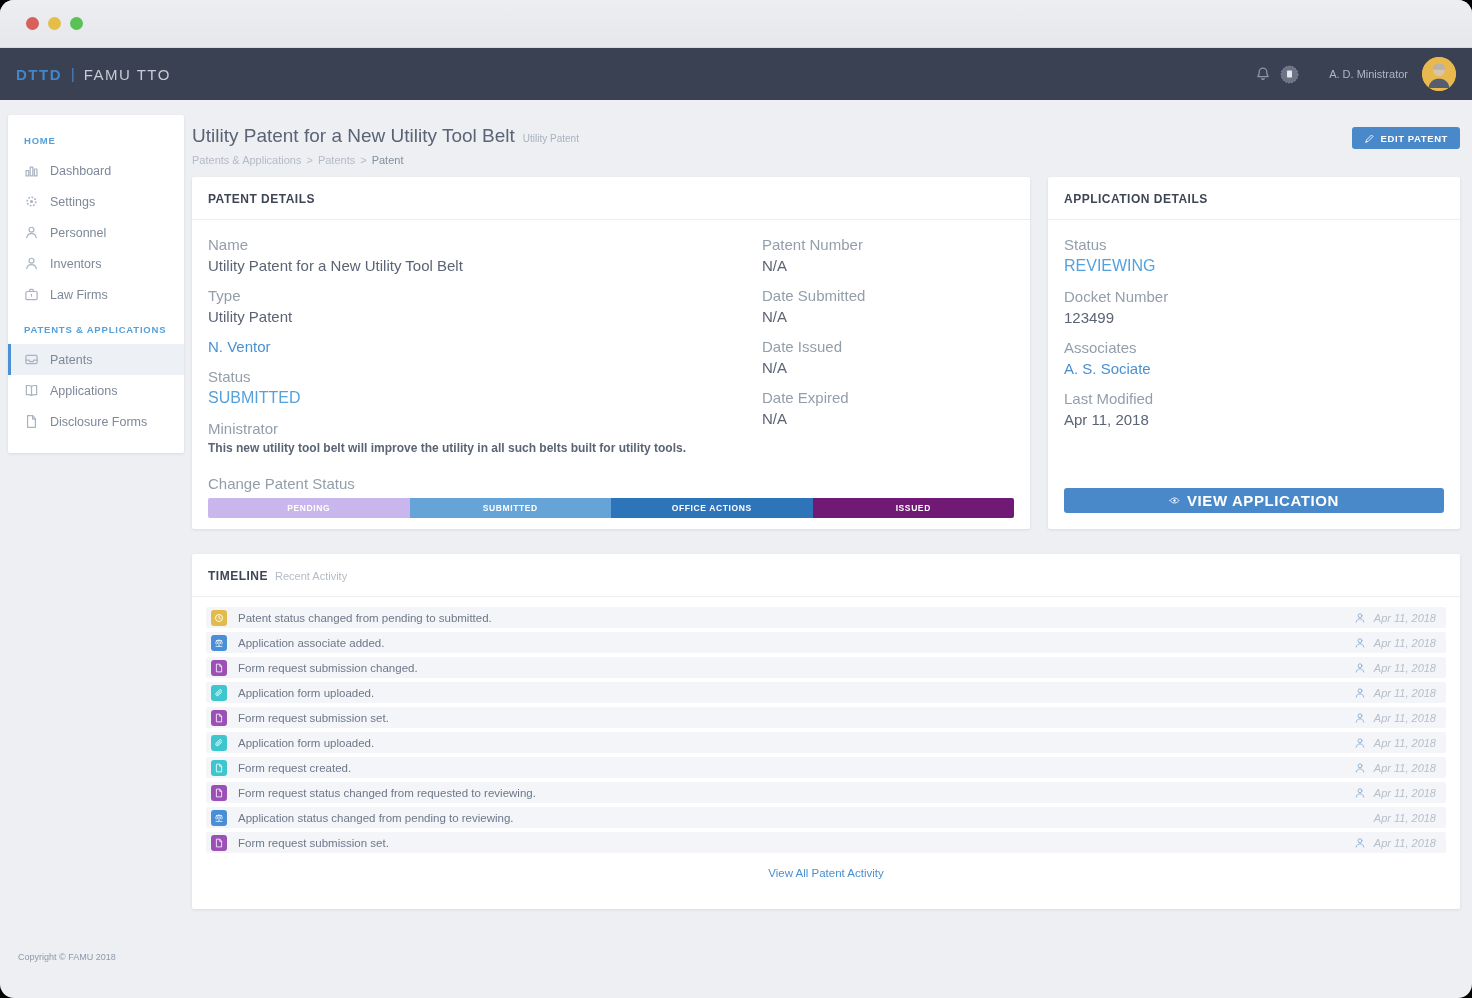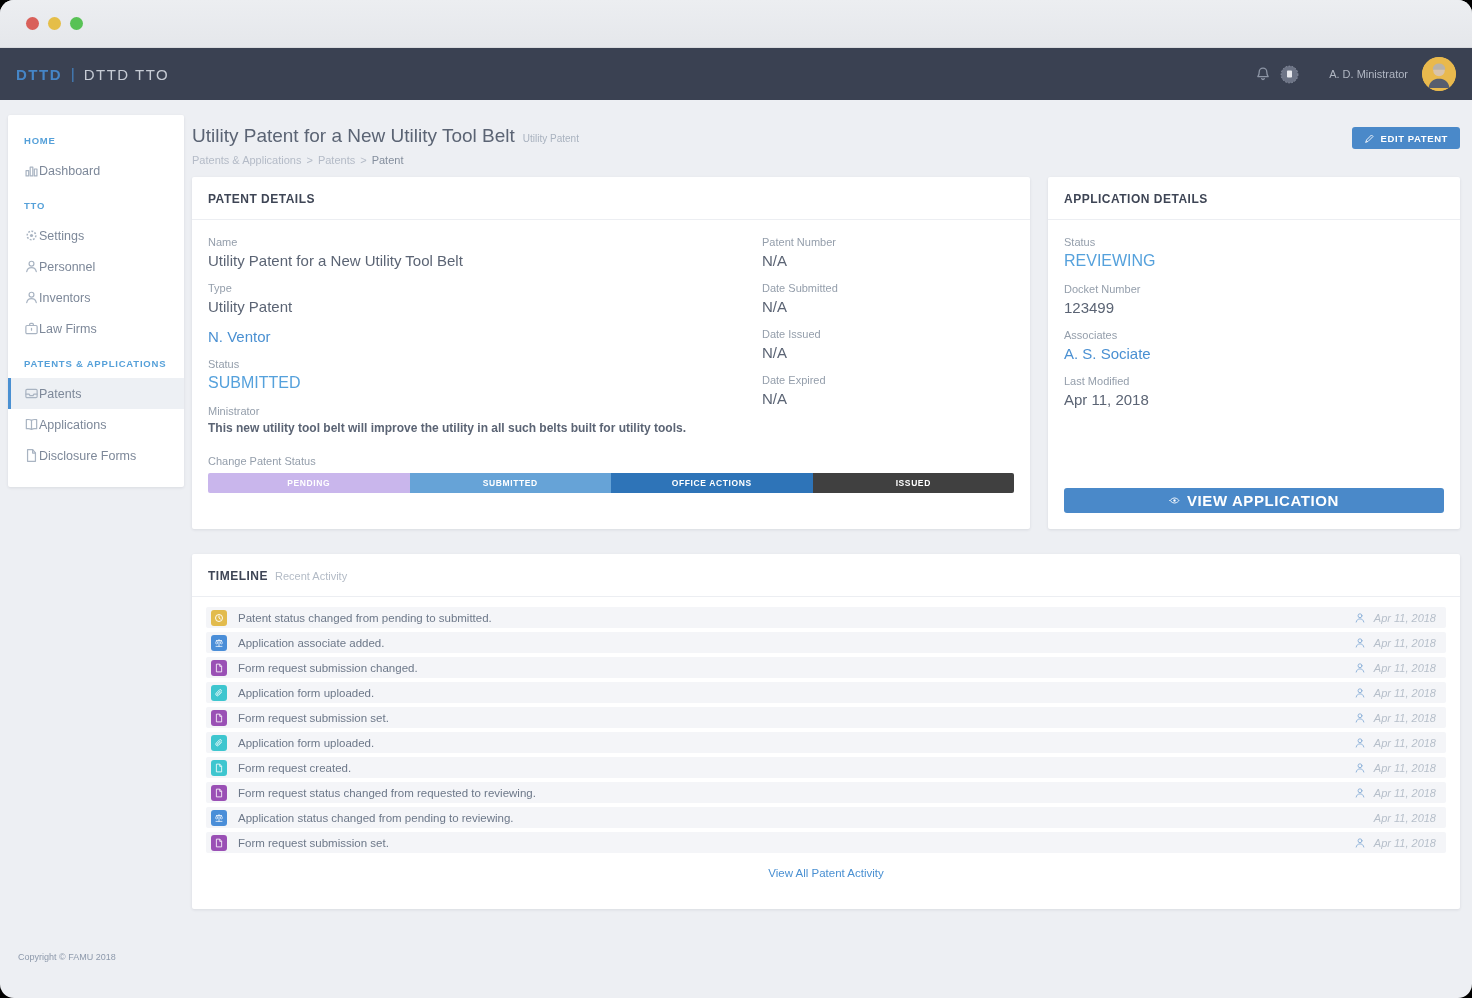--- a/index.html
+++ b/index.html
@@ -21,21 +21,21 @@
   .user-name { font-size:11px; color:#b0b6c2; margin:0 14px 0 30px; cursor:pointer; }
   .avatar { width:34px; height:34px; border-radius:50%; background:#e9b94d; overflow:hidden; cursor:pointer; }
   .icon svg { display:block; width:100%; height:100%; }
 
   
   .content { position:relative; height:898px; }
 
   
   .sidebar { position:absolute; left:8px; top:15px; width:176px; background:#fff; border-radius:2px; box-shadow:0 1px 3px rgba(40,50,70,.10); padding:6px 0 16px; }
   .sb-label { font-size:9.5px; font-weight:bold; letter-spacing:.8px; color:#55a0d9; padding:14px 16px 9px; }
-  .sb-item { display:flex; align-items:center; height:31px; padding-left:16px; cursor:pointer; color:#a9b4c2; }
+  .sb-item { display:flex; align-items:center; gap:11px; height:31px; padding-left:16px; cursor:pointer; color:#a9b4c2; }
   .sb-item.active { background:#edf0f4; box-shadow:inset 3px 0 0 #4a90d2; }
   .sb-icon { width:15px; height:15px; flex:none; }
   .sb-text { font-size:12.5px; color:#7d8899; }
 
   
   .main { position:absolute; left:192px; top:0; width:1268px; }
   .page-head { position:relative; margin-top:25px; }
   .title-row { display:flex; align-items:baseline; }
   .page-title { font-size:19px; color:#5b6474; }
   .page-tag { font-size:10px; color:#a9b2bf; margin-left:8px; }
@@ -45,21 +45,21 @@
   .crumb.last { color:#848e9d; cursor:default; }
   .edit-btn { position:absolute; right:0; top:2px; height:22px; background:#4a89c9; color:#fff; font-family:inherit; font-size:9.5px; font-weight:bold; letter-spacing:.6px; border:none; border-radius:3px; display:flex; align-items:center; gap:6px; padding:0 12px; cursor:pointer; }
   .btn-icon { width:11px; height:11px; }
 
   .cards-row { display:flex; gap:18px; margin-top:11px; height:352px; }
   .card { background:#fff; border-radius:2px; box-shadow:0 1px 3px rgba(40,50,70,.10); }
   .card-head { padding:15px 16px 13px; border-bottom:1px solid #eceef2; font-size:12px; font-weight:bold; letter-spacing:.5px; color:#3e4555; }
   .patent-card { width:838px; }
   .patent-body { padding:16px 16px 20px; display:grid; grid-template-columns:554px 1fr; align-content:start; }
   .f { margin-bottom:13px; }
-  .f-label { font-size:11px; color:#949eab; margin-bottom:4px; }
+  .f-label { font-size:15px; color:#949eab; margin-bottom:4px; }
   .f-value { font-size:15px; color:#5b6474; }
   .f-link { font-size:15px; color:#4a90d2; cursor:pointer; }
   .f-status { font-size:16px; color:#55a1dc; }
   .f-desc { font-size:12px; font-weight:bold; color:#5b6474; }
   .full { grid-column:1 / -1; }
   .change-status { margin-top:7px; }
   .status-bar { display:flex; height:20px; border-radius:2px; overflow:hidden; margin-top:6px; }
   .seg { flex:1; display:flex; align-items:center; justify-content:center; color:#fff; font-size:8.5px; font-weight:bold; letter-spacing:.6px; cursor:pointer; }
 
   .app-card { width:412px; display:flex; flex-direction:column; }
@@ -87,21 +87,21 @@
 
   <div class="chrome">
     <span class="tl-dot" style="background:#d9605a"></span>
     <span class="tl-dot" style="background:#e5be48"></span>
     <span class="tl-dot" style="background:#58c255"></span>
   </div>
 
   <div class="navbar">
     <span class="brand">DTTD</span>
     <span class="brand-sep">|</span>
-    <span class="brand2">DTTD TTO</span>
+    <span class="brand2">FAMU TTO</span>
     <div class="nav-right">
       <span class="icon nav-icon" id="nav-bell">
           <svg viewBox="0 0 16 16">
             <path d="M8 2.2a3.8 3.8 0 0 1 3.8 3.8c0 3 .8 4 1.4 4.6H2.8c.6-.6 1.4-1.6 1.4-4.6A3.8 3.8 0 0 1 8 2.2z" fill="none" stroke="currentColor" stroke-width="1.3" stroke-linecap="round" stroke-linejoin="round"></path>
             <path d="M6.7 12.6a1.4 1.4 0 0 0 2.6 0" fill="none" stroke="currentColor" stroke-width="1.3" stroke-linecap="round" stroke-linejoin="round"></path>
           </svg>
         </span>
       <span class="icon nav-badge" id="nav-badge">
           <svg viewBox="0 0 19 19">
             <circle cx="9.5" cy="9.5" r="8.4" fill="#6d7486"></circle>
@@ -128,21 +128,20 @@
         <div class="sb-item">
           <span class="icon sb-icon">
             <svg viewBox="0 0 16 16">
               <rect x="2.2" y="8.2" width="2.8" height="5.6" fill="none" stroke="currentColor" stroke-width="1.3" stroke-linecap="round" stroke-linejoin="round"></rect>
               <rect x="6.6" y="4.4" width="2.8" height="9.4" fill="none" stroke="currentColor" stroke-width="1.3" stroke-linecap="round" stroke-linejoin="round"></rect>
               <rect x="11" y="6.4" width="2.8" height="7.4" fill="none" stroke="currentColor" stroke-width="1.3" stroke-linecap="round" stroke-linejoin="round"></rect>
             </svg>
           </span>
           <span class="sb-text">Dashboard</span>
         </div>
-        <div class="sb-label">TTO</div>
         <div class="sb-item">
           <span class="icon sb-icon">
             <svg viewBox="0 0 16 16">
               <circle cx="8" cy="8" r="4.6" fill="none" stroke="currentColor" stroke-width="1.6" stroke-dasharray="2 1.5"></circle>
               <circle cx="8" cy="8" r="1.7" fill="currentColor"></circle>
             </svg>
           </span>
           <span class="sb-text">Settings</span>
         </div>
         <div class="sb-item">
@@ -263,21 +262,21 @@
                   <div class="f-label">Date Expired</div>
                   <div class="f-value">N/A</div>
                 </div>
               </div>
             <div class="full change-status">
               <div class="f-label">Change Patent Status</div>
               <div class="status-bar" id="status-bar">
                   <div class="seg" style="background: rgb(201, 182, 236);">PENDING</div>
                   <div class="seg" style="background: rgb(102, 163, 215);">SUBMITTED</div>
                   <div class="seg" style="background: rgb(46, 116, 184);">OFFICE ACTIONS</div>
-                  <div class="seg" style="background: #404040;">ISSUED</div>
+                  <div class="seg" style="background: #701a75;">ISSUED</div>
                 </div>
             </div>
           </div>
         </section>
 
         <section class="card app-card">
           <div class="card-head">APPLICATION DETAILS</div>
           <div class="app-body">
             <div id="app-fields">
                 <div class="f">

